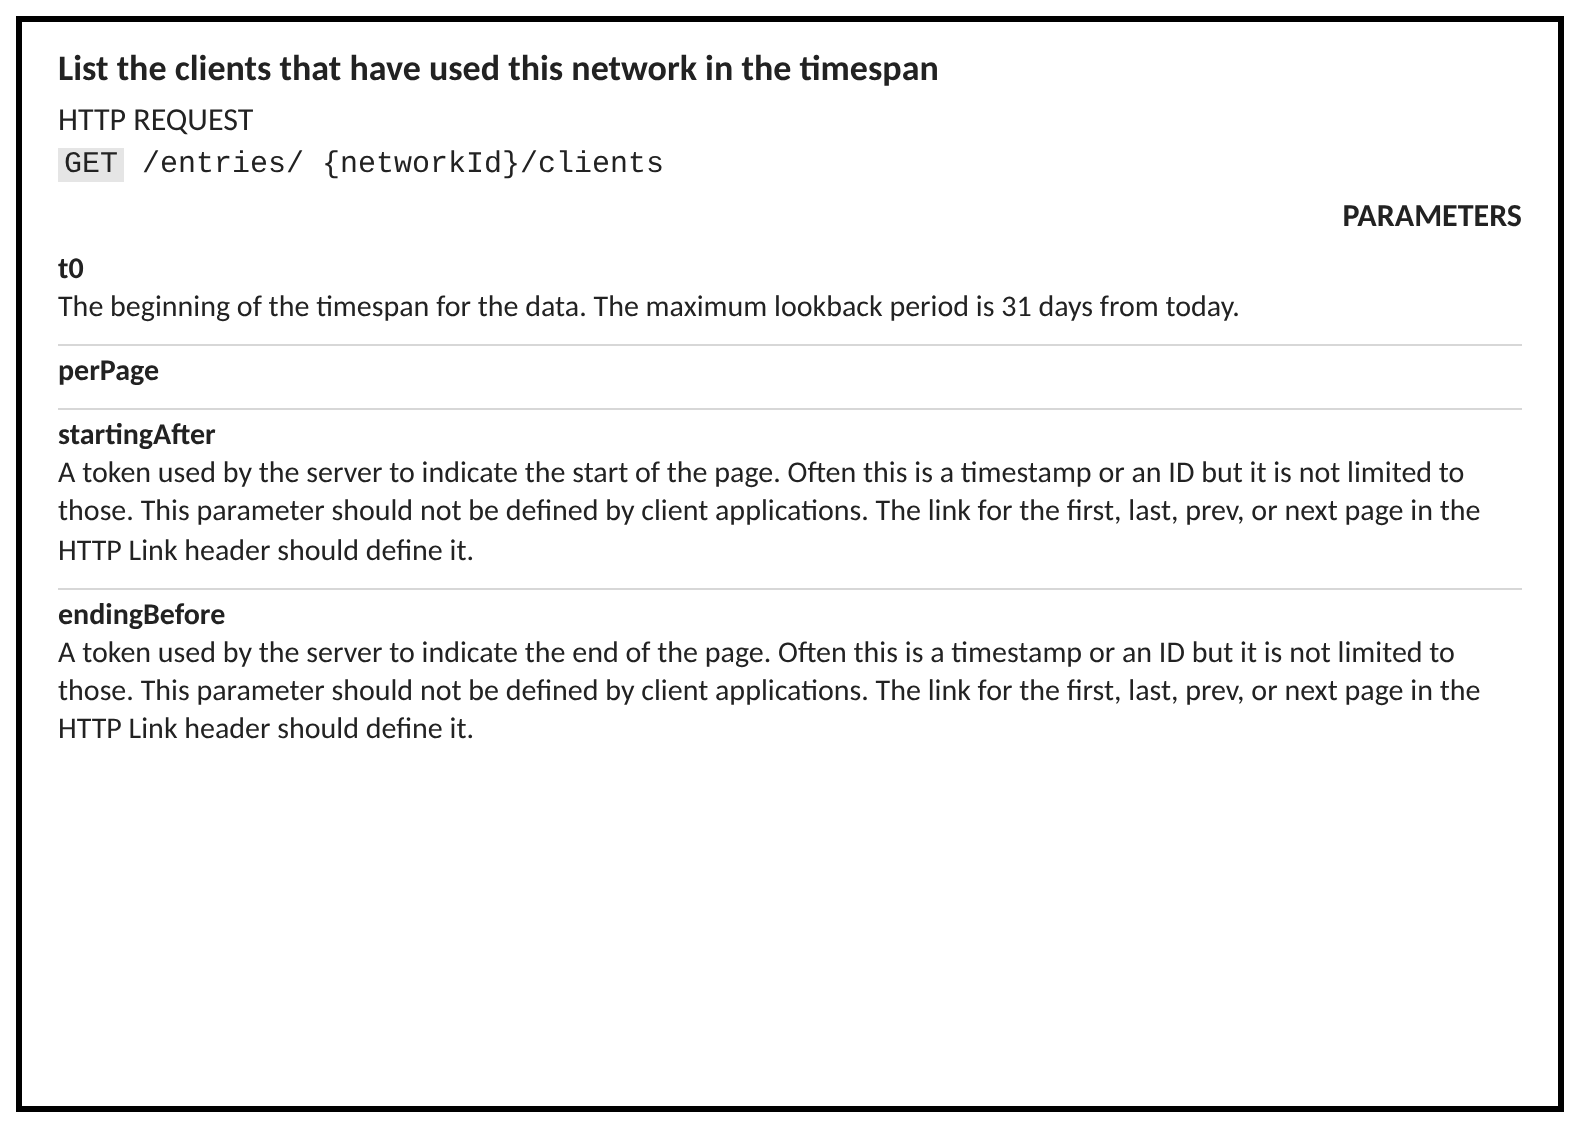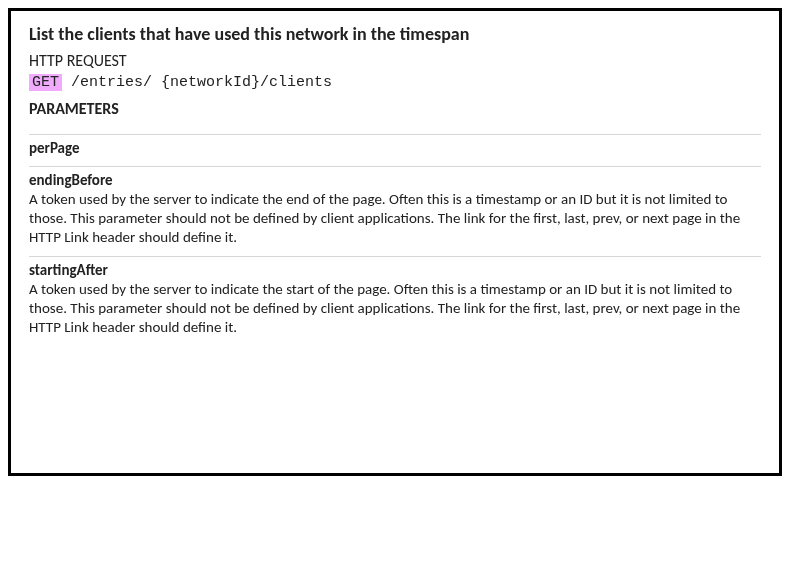--- a/index.html
+++ b/index.html
@@ -8,47 +8,48 @@
       font-family: Calibri, "Segoe UI", Arial, sans-serif;
       font-size: 15px;
       color: #222;
       width: 790px;
       height: 564px;
     }
     .doc-frame {
       border: 3px solid #000;
       margin: 8px;
       padding: 12px 18px 14px 18px;
-      height: 468px;
+      height: 548px;
     }
     .title {
       font-size: 18px;
       font-weight: 700;
       margin-bottom: 6px;
     }
     .section-head {
       font-size: 16px;
       font-weight: 400;
       margin-bottom: 4px;
     }
     .http-line {
       font-family: "Courier New", monospace;
       font-size: 15px;
       margin-bottom: 8px;
     }
     .http-method {
-      background: #f0abfc;
+      background: #e5e5e5;
       padding: 0 3px;
       display: inline-block;
     }
     .params-head {
       font-size: 16px;
       font-weight: 700;
       margin-top: 2px;
       margin-bottom: 4px;
+      text-align: right;
     }
     .param-block {
       padding: 4px 0 8px 0;
       border-bottom: 1px solid #d7d7d7;
     }
     .param-block:last-child {
       border-bottom: none;
       padding-bottom: 0;
     }
     .param-name {
@@ -69,30 +70,32 @@
   <div class="title">List the clients that have used this network in the timespan</div>
 
   <div class="section-head">HTTP REQUEST</div>
   <div class="http-line">
     <span class="http-method">GET</span><span> /entries/ {networkId}/clients</span>
   </div>
 
   <div class="params-head">PARAMETERS</div>
 
   <div class="param-block">
+    <div class="param-name">t0</div>
+    <div class="param-desc">The beginning of the timespan for the data. The maximum lookback period is 31 days from today.</div>
   </div>
 
 
   <div class="param-block">
     <div class="param-name">perPage</div>
   </div>
 
   <div class="param-block">
-    <div class="param-name">endingBefore</div>
-    <div class="param-desc">A token used by the server to indicate the end of the page. Often this is a timestamp or an ID but it is not limited to those. This parameter should not be defined by client applications. The link for the first, last, prev, or next page in the HTTP Link header should define it.</div>
+    <div class="param-name">startingAfter</div>
+    <div class="param-desc">A token used by the server to indicate the start of the page. Often this is a timestamp or an ID but it is not limited to those. This parameter should not be defined by client applications. The link for the first, last, prev, or next page in the HTTP Link header should define it.</div>
   </div>
 
   <div class="param-block">
-    <div class="param-name">startingAfter</div>
-    <div class="param-desc">A token used by the server to indicate the start of the page. Often this is a timestamp or an ID but it is not limited to those. This parameter should not be defined by client applications. The link for the first, last, prev, or next page in the HTTP Link header should define it.</div>
+    <div class="param-name">endingBefore</div>
+    <div class="param-desc">A token used by the server to indicate the end of the page. Often this is a timestamp or an ID but it is not limited to those. This parameter should not be defined by client applications. The link for the first, last, prev, or next page in the HTTP Link header should define it.</div>
   </div>
 
 </div>
 
 </body></html>

